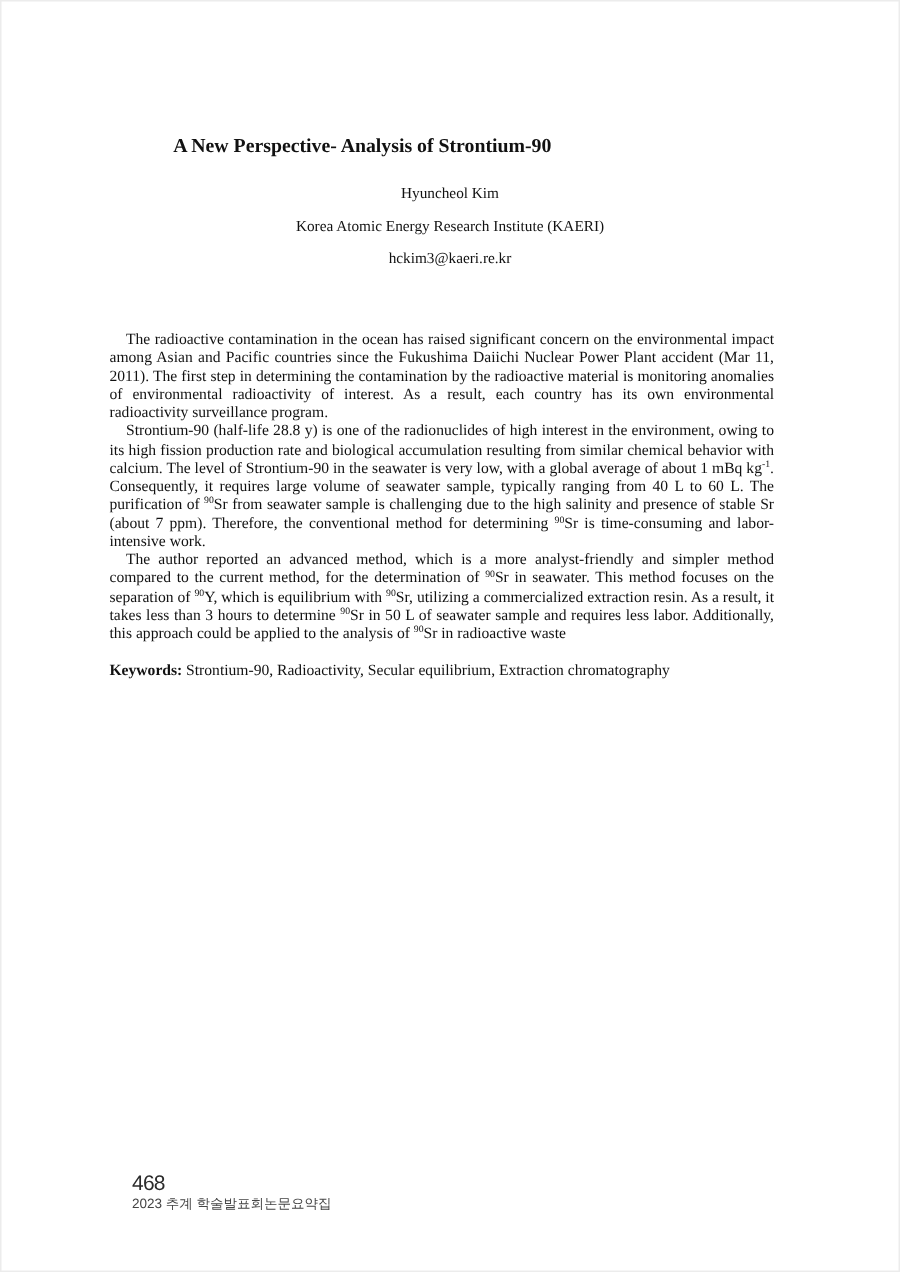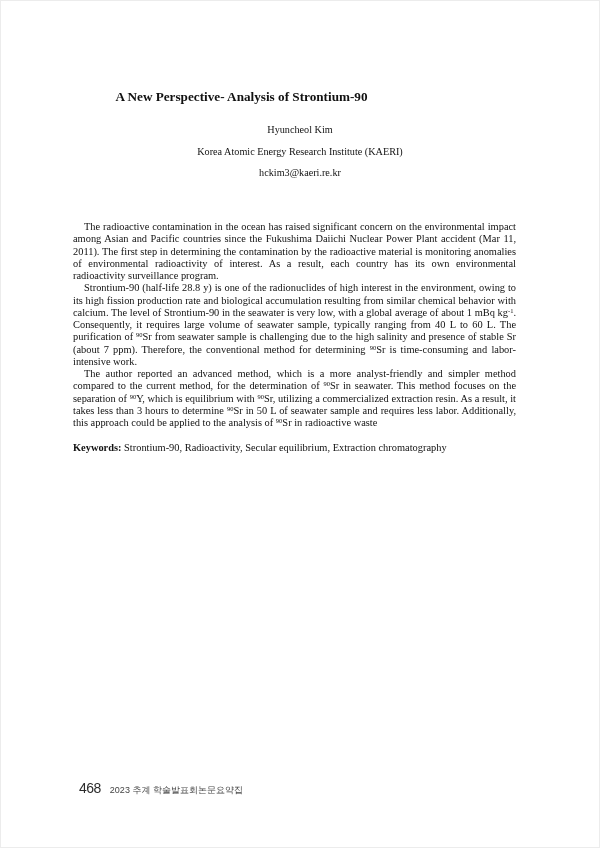--- a/index.html
+++ b/index.html
@@ -25,21 +25,21 @@
     position: absolute; left: 73px; width: 443px; top: 197px;
     font-size: 10.4px; line-height: 12.25px; text-align: justify; margin-top: 24px;
   }
   .body p { margin: 0; text-indent: 11px; }
   sup { font-size: 6.5px; line-height: 0; vertical-align: 3.5px; }
   .ack-head { font-weight: bold; margin-top: 12.5px !important; text-indent: 0 !important; }
   .kw { margin-top: 12.5px !important; text-indent: 0 !important; }
   .kw b { font-weight: bold; }
   .footer {
     position: absolute; left: 79px; top: 780px; font-family: "Liberation Sans", sans-serif;
-    color: #333; display: flex; align-items: baseline;
+    color: #333; display: flex; align-items: baseline; flex-direction: column;
   }
   .pagenum { font-size: 14px; letter-spacing: -0.5px; color: #2b2b2b; }
   .proc { font-size: 9px; margin-left: 9px; color: #444; }
 </style>
 </head>
 <body>
 
 <div class="page-border"></div>
 
 <div class="title">A New Perspective- Analysis of Strontium-90</div>

